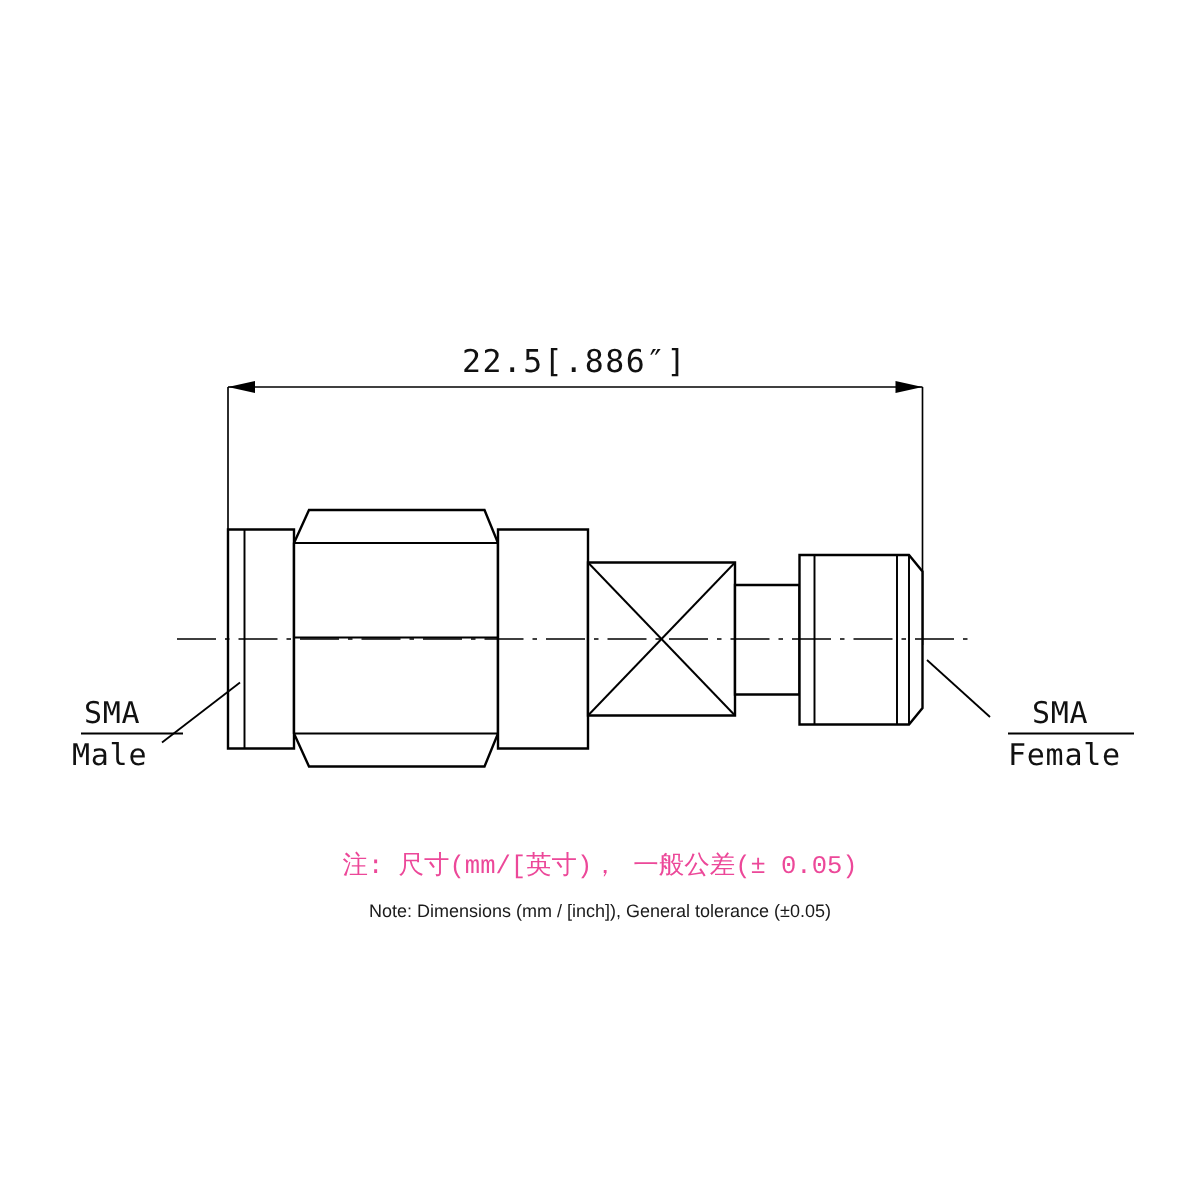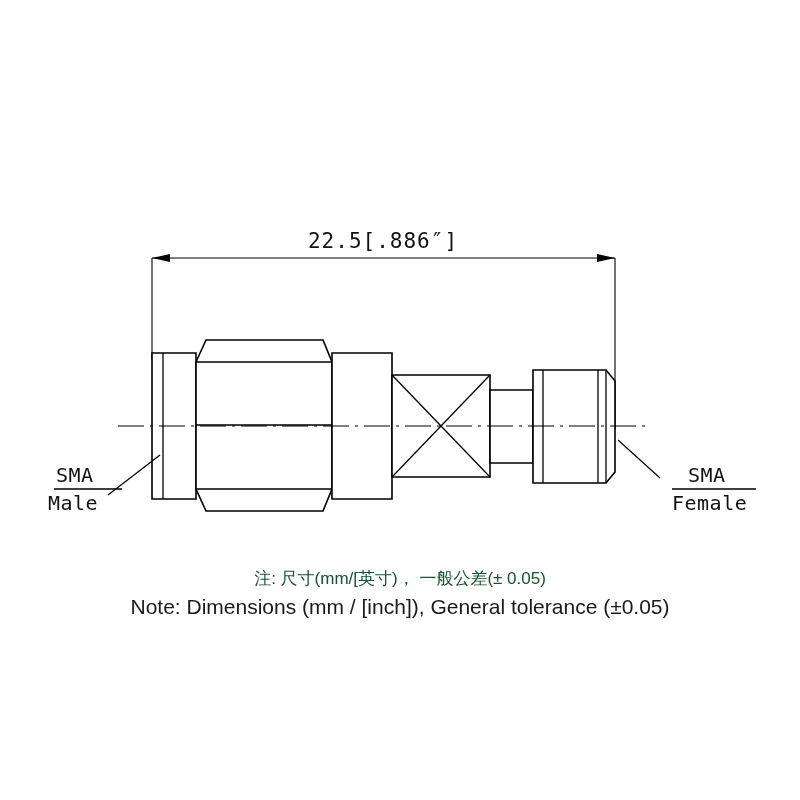--- a/index.html
+++ b/index.html
@@ -71,29 +71,29 @@
     fill: none;
   }
   .notes-block {
     position: absolute;
     left: 0;
     top: 565px;
     width: 800px;
     text-align: center;
   }
   .notes-block .line1 {
-    font-family: Liberation Sans, sans-serif;
+    font-family: Liberation Mono, monospace;
     font-size: 17px;
-    color: #14532d;
+    color: #ec4899;
     line-height: 28px;
     white-space: pre;
   }
   .notes-block .line2 {
     font-family: "Liberation Sans", sans-serif;
-    font-size: 21px;
+    font-size: 12px;
     color: #1a1a1a;
     line-height: 28px;
   }
 </style>
 </head>
 <body>
 
 <div id="stage">
 
   <svg id="drawing" viewBox="0 0 800 800">

